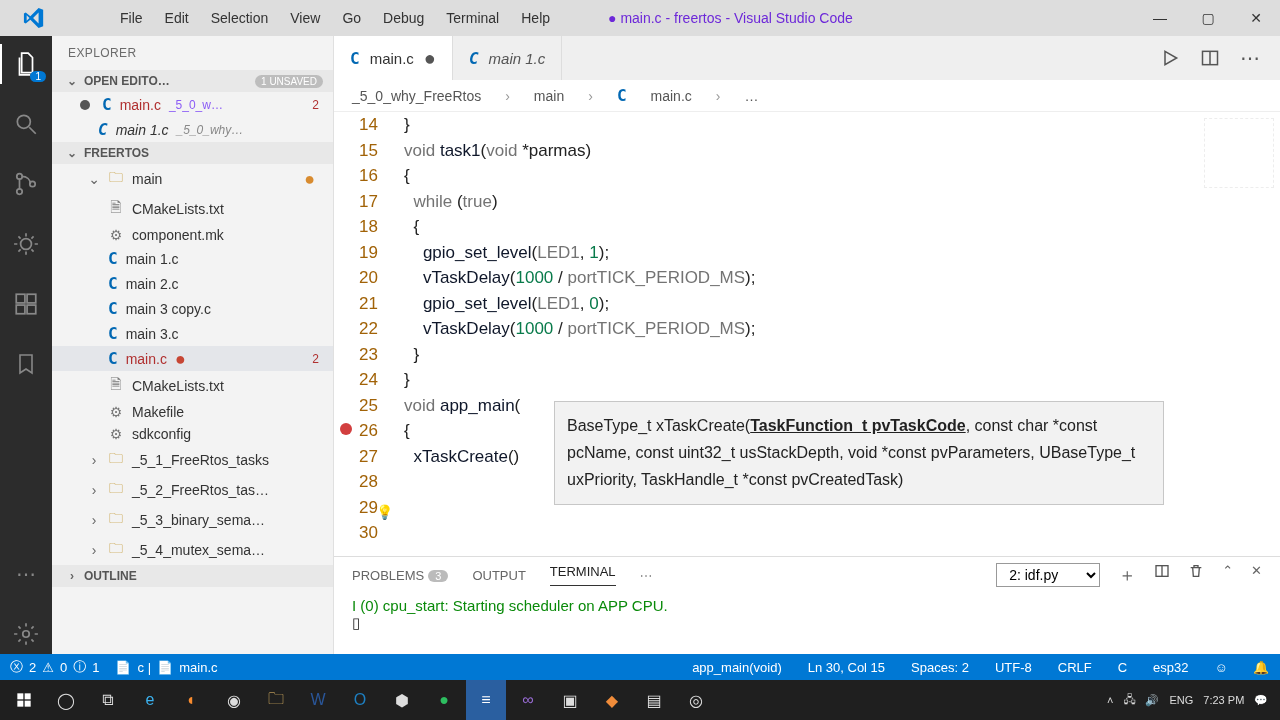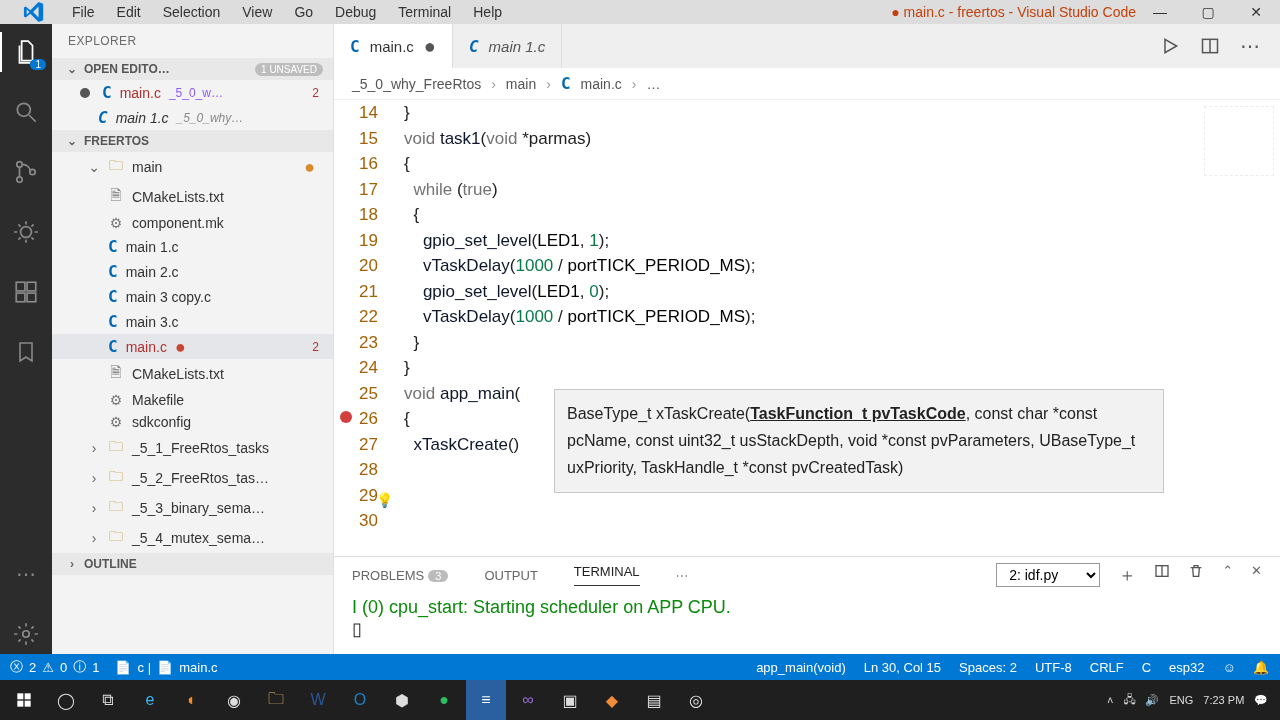--- a/index.html
+++ b/index.html
@@ -1,22 +1,22 @@
 <!DOCTYPE html>
 <html><head>
 <meta charset="utf-8">
 <style>
 * { margin: 0; padding: 0; box-sizing: border-box; font-family: "Segoe UI", Arial, sans-serif; }
 html, body { width: 1280px; height: 720px; overflow: hidden; background: #fff; }
 .win { width: 1280px; height: 680px; display: flex; flex-direction: column; background: #fff; }
-.titlebar { height: 24px; background: #dddddd; display: flex; align-items: center; font-size: 14px; color: #333; }
+.titlebar { height: 36px; background: #dddddd; display: flex; align-items: center; font-size: 14px; color: #333; gap: 48px; }
 .titlebar .vslogo { width: 32px; height: 32px; margin: 0 12px 0 18px; display:flex; align-items:center; justify-content:center; }
 .titlebar .menus { display: flex; gap: 2px; }
 .titlebar .menus span { padding: 4px 10px; cursor: default; }
-.titlebar .wtitle { flex: 1; text-align: right; color: #c2410c; }
+.titlebar .wtitle { flex: 1; text-align: left; color: #6d28d9; }
 .titlebar .winbtns { display: flex; }
 .titlebar .winbtns div { width: 48px; height: 40px; display:flex; align-items:center; justify-content:center; font-size:14px; }
 .main { flex: 1; display: flex; min-height: 0; }
 .activitybar { width: 52px; background: #2c2c2c; display:flex; flex-direction:column; align-items:center; padding-top:8px; gap:20px; color:#888; }
 .activitybar .abicon { width:52px; height:40px; display:flex; align-items:center; justify-content:center; position:relative; }
 .activitybar .abicon.active { color:#fff; }
 .activitybar .abicon.active::before { content:""; position:absolute; left:0; top:0; bottom:0; width:2px; background:#fff; }
 .activitybar .badge { position:absolute; bottom:2px; right:6px; background:#0078d4; color:#fff; border-radius:8px; font-size:10px; padding:0 5px; }
 .activitybar .spacer { flex:1; }
 .sidebar { width: 282px; background: #f3f3f3; display:flex; flex-direction:column; font-size:14px; color:#333; border-right:1px solid #e0e0e0; }
@@ -36,44 +36,44 @@
 .dot { width:10px; height:10px; border-radius:50%; background:#555; margin-right:4px; }
 .reddot { color:#c74634; font-size:18px; line-height:10px; margin-right:2px;}
 .orangedot { color:#d88b2f; font-size:18px; line-height:10px; margin-right:2px; }
 .editor { flex:1; display:flex; flex-direction:column; min-width:0; }
 .tabs { height:44px; background:#efefef; display:flex; align-items:stretch; padding-left:0; }
 .tab { display:flex; align-items:center; gap:10px; padding:0 16px; font-size:15px; color:#555; border-right:1px solid #ddd; }
 .tab.active { background:#fff; color:#333; }
 .tab .mod { font-size:20px; color:#555; }
 .tab.italic { font-style: italic; }
 .tabs .rtools { margin-left:auto; display:flex; align-items:center; gap:20px; padding-right:20px; color:#555; }
-.crumbs { height:32px; display:flex; align-items:center; gap:10px; padding:0 18px; font-size:14px; color:#555; border-bottom:1px solid #eee; }
+.crumbs { height:32px; display:flex; align-items:center; gap:24px; padding:0 18px; font-size:14px; color:#555; border-bottom:1px solid #eee; }
 .crumbs .sep { color:#999; }
 .codewrap { flex:1; position:relative; font-family: Consolas, "Courier New", monospace; font-size:17px; line-height:25.5px; overflow:hidden; background:#fff; }
 .gutter { position:absolute; left:0; top:0; width:58px; text-align:right; color:#a16207; padding-right:14px; }
 .codelines { position:absolute; left:70px; right:0; top:0; white-space:pre; color:#222; }
 .kw { color:#737373; }
 .fn { color:#0f172a; }
 .num { color:#087a4a; }
-.const { color:#000000; }
+.const { color:#737373; }
 .bpdot { position:absolute; left:6px; width:12px; height:12px; background:#d23f3f; border-radius:50%; }
 .bulb { position:absolute; left:42px; color:#d9a400; font-size:14px; }
 .hint { position:absolute; background:#f2f2f2; border:1px solid #c7c7c7; padding:10px 14px; font-size:16px; line-height:1.7; color:#222; max-width:610px; }
 .hint .sigact { font-weight:700; text-decoration: underline; }
 .minimap { position:absolute; right:6px; top:6px; width:70px; height:70px; background:linear-gradient(#fce #fce); opacity:.5; border:1px dashed #ddd; }
 .panel { height:98px; border-top:1px solid #ddd; display:flex; flex-direction:column; }
-.panel .ptabs { height:36px; display:flex; align-items:center; gap:36px; padding:0 18px; font-size:13px; color:#666; }
+.panel .ptabs { height:36px; display:flex; align-items:center; gap:24px; padding:0 18px; font-size:13px; color:#666; }
 .panel .ptabs .pt.active { color:#222; border-bottom:1px solid #333; padding-bottom:6px; }
 .panel .ptabs .cnt { background:#bbb; color:#fff; border-radius:9px; padding:0 7px; font-size:11px; margin-left:4px; }
 .panel .ptabs .right { margin-left:auto; display:flex; align-items:flex-start; gap:18px; }
 .panel .ptabs select { font-size:14px; padding:2px 24px 2px 8px; border:1px solid #999; background:#fff; }
-.panel .tbody { flex:1; padding:4px 18px; font-family: Consolas, monospace; font-size:18px; color:#0a8a0a; }
+.panel .tbody { flex:1; padding:4px 18px; font-family: Consolas, monospace; font-size:15px; color:#0a8a0a; }
 .statusbar { height:26px; background:#0078d4; color:#fff; display:flex; align-items:center; font-size:13px; padding:0 10px; gap:16px; }
 .statusbar .sgroup { display:flex; align-items:center; gap:6px; }
-.statusbar .right { margin-left:auto; display:flex; align-items:center; gap:18px; }
+.statusbar .right { margin-left:auto; display:flex; align-items:center; gap:26px; }
 .taskbar { height:40px; background:#1f1f1f; display:flex; align-items:center; padding:0 4px; gap:2px; }
 .taskbar .tb { width:40px; height:40px; display:flex; align-items:center; justify-content:center; color:#ddd; font-size:16px; }
 .taskbar .tray { margin-left:auto; display:flex; align-items:center; gap:10px; color:#ddd; font-size:11px; padding-right:8px; }
 svg { display:block; }
 </style>
 </head>
 <body>
 
 <div class="win">
 

